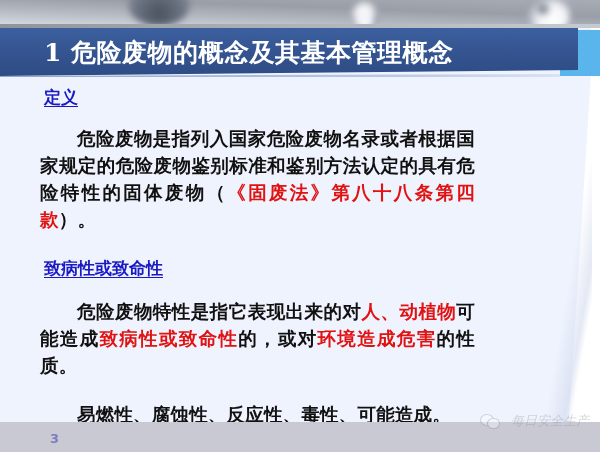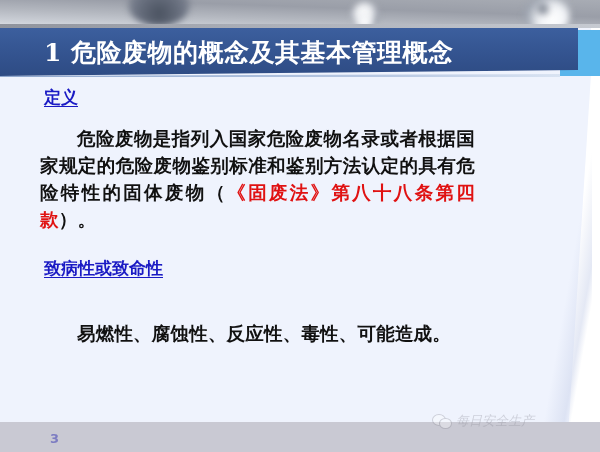--- a/index.html
+++ b/index.html
@@ -173,25 +173,25 @@
     bottom: 6px;
     color: #7d7dc2;
     font-family: "DejaVu Sans", "Liberation Sans", sans-serif;
     font-weight: bold;
     font-size: 13px;
   }
 
   
   .watermark {
     position: absolute;
-    left: 432px;
+    left: 480px;
     top: 412px;
     display: flex;
     align-items: center;
-    gap: 5px;
+    gap: 12px;
     opacity: 0.34;
     pointer-events: none;
   }
   .wechat-icon {
     width: 19px;
     height: 17px;
     position: relative;
   }
   .wechat-icon .bub {
     position: absolute;
@@ -242,20 +242,23 @@
     <div class="section-head">定义</div>
     <div class="gap-1"></div>
     <p class="para">
       <span>危险废物是指列入国家危险废物名录或者根据国家规定的危险废物鉴别标准和鉴别方法认定的具有危险特性的固体废物（</span><span class="hl">《固废法》第八十八条第四款</span><span>）。</span>
     </p>
 
     <div class="gap-2"></div>
 
     <div class="section-head">致病性或致命性</div>
     <div class="gap-3"></div>
+    <p class="para">
+      <span>危险废物特性是指它表现出来的对</span><span class="hl">人、动植物</span><span>可能造成</span><span class="hl">致病性或致命性</span><span>的，或对</span><span class="hl">环境造成危害</span><span>的性质。</span>
+    </p>
 
     <div class="gap-4"></div>
 
     <p class="para">易燃性、腐蚀性、反应性、毒性、可能造成。</p>
 
   </div>
 
   <div class="footer-bar"></div>
   <div class="page-number">3</div>
 

